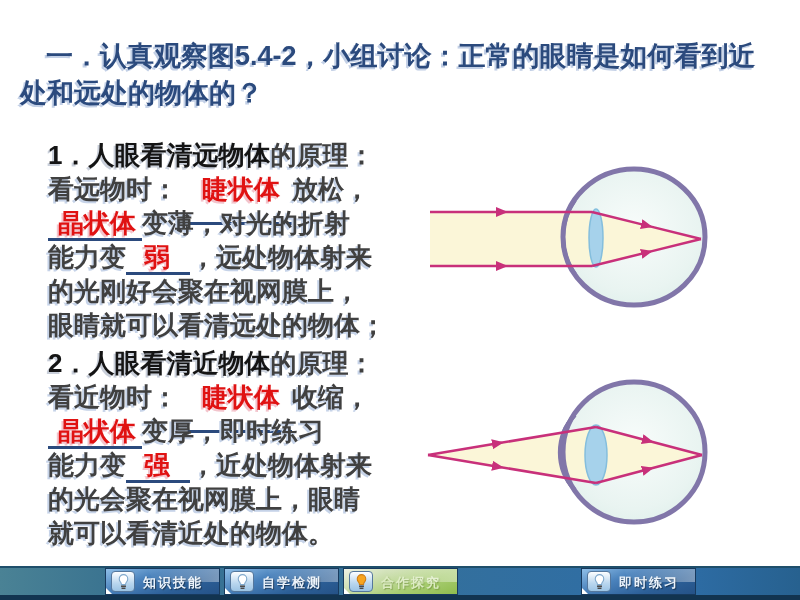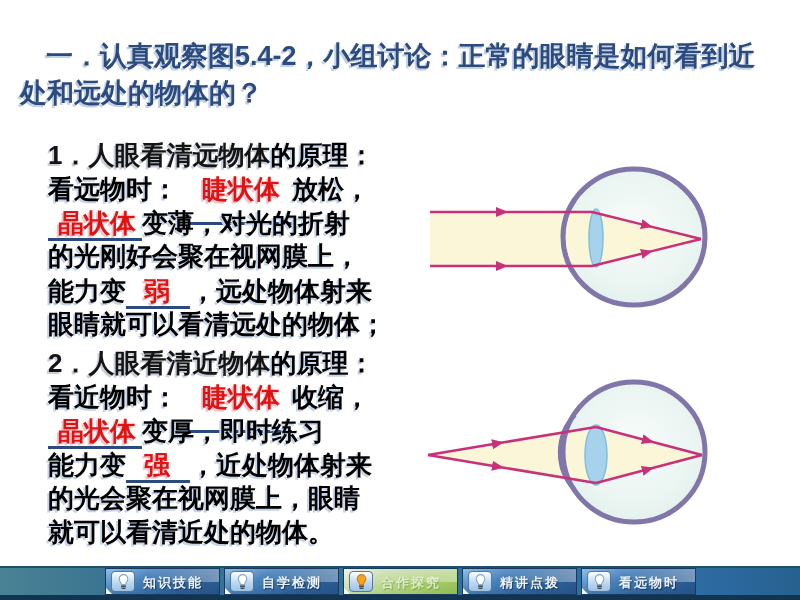--- a/index.html
+++ b/index.html
@@ -9,21 +9,21 @@
   
   .title{position:absolute;left:20px;top:38px;width:762px;font-size:27px;line-height:37px;
          color:#2b4a7d;text-shadow:-2px 2px 0 #c3d0e6;}
   .title .l1{padding-left:26px;}
 
   
   .para{position:absolute;left:48px;width:430px;font-size:26px;}
   .para .ln{height:34px;line-height:34px;white-space:nowrap;}
   #para-far{top:138px;}
   #para-near{top:346px;}
-  .t-blue{color:#000000;text-shadow:-2px 2px 0 #c6d3e8;font-family:Liberation Serif, serif;}
+  .t-blue{color:#404040;text-shadow:-2px 2px 0 #c6d3e8;}
   .t-black{color:#141414;text-shadow:-2px 2px 0 #c9cfda;text-align:right;}
   .t-red{color:#e01212;text-shadow:-2px 2px 0 #f3c4cc;}
   .blank{display:inline-block;border-bottom:3px solid #2b4a7d;line-height:30px;}
   .b-wide{padding:0 12px 18px 24px;}
   .b-start{padding:0 6px 0 10px;}
   .b-small{padding:0 20px 0 18px;}
 
   
   .diagram{position:absolute;}
   #diagram-far{left:425px;top:160px;}
@@ -68,24 +68,24 @@
   <div class="para" id="para-far">
     <div class="ln">
       <span class="t-black">1．人眼看清远物体</span><span class="t-blue">的原理：</span>
     </div>
     <div class="ln">
       <span class="t-blue">看远物时：</span><span class="blank b-wide"><span class="t-red">睫状体</span></span><span class="t-blue">放松，</span>
     </div>
     <div class="ln">
       <span class="blank b-start"><span class="t-red">晶状体</span></span><span class="t-blue">变薄，对光的折射</span>
     </div>
+    <div class="ln">
+      <span class="t-blue">能力变</span><span class="blank b-small"><span class="t-red">弱</span></span><span class="t-blue">，远处物体射来</span>
+    </div>
     <div class="ln t-blue">的光刚好会聚在视网膜上，</div>
-    <div class="ln">
-      <span class="t-blue">能力变</span><span class="blank b-small"><span class="t-red">弱</span></span><span class="t-blue">，远处物体射来</span>
-    </div>
     <div class="ln t-blue">眼睛就可以看清远处的物体；</div>
   </div>
 
   <div class="para" id="para-near">
     <div class="ln">
       <span class="t-black">2．人眼看清近物体</span><span class="t-blue">的原理：</span>
     </div>
     <div class="ln">
       <span class="t-blue">看近物时：</span><span class="blank b-wide"><span class="t-red">睫状体</span></span><span class="t-blue">收缩，</span>
     </div>
@@ -181,38 +181,28 @@
       <span class="badge">
         <svg viewBox="0 0 20 22" width="19" height="18">
             <path class="bulb-glass" d="M10 2 a5.2 5.2 0 0 1 5.2 5.2 c0 2.2 -1.2 3.3 -1.9 4.4 c-.5 .8 -.7 1.4 -.8 2.4 h-5 c-.1 -1 -.3 -1.6 -.8 -2.4 c-.7 -1.1 -1.9 -2.2 -1.9 -4.4 A5.2 5.2 0 0 1 10 2 z"></path>
             <rect class="bulb-base" x="7" y="15.2" width="6" height="2"></rect>
             <rect class="bulb-base" x="7.6" y="17.8" width="4.8" height="1.8"></rect>
           </svg>
       </span>
       <span class="nav-label">合作探究</span>
     </div>
 
-    <div class="nav-btn" style="left:462px">
-      <span class="badge">
-        <svg viewBox="0 0 20 22" width="19" height="18">
-            <path class="bulb-glass" d="M10 2 a5.2 5.2 0 0 1 5.2 5.2 c0 2.2 -1.2 3.3 -1.9 4.4 c-.5 .8 -.7 1.4 -.8 2.4 h-5 c-.1 -1 -.3 -1.6 -.8 -2.4 c-.7 -1.1 -1.9 -2.2 -1.9 -4.4 A5.2 5.2 0 0 1 10 2 z"></path>
-            <rect class="bulb-base" x="7" y="15.2" width="6" height="2"></rect>
-            <rect class="bulb-base" x="7.6" y="17.8" width="4.8" height="1.8"></rect>
-          </svg>
-      </span>
-      <span class="nav-label">精讲点拨</span>
-    </div>
 
     <div class="nav-btn" style="left:581px">
       <span class="badge">
         <svg viewBox="0 0 20 22" width="19" height="18">
             <path class="bulb-glass" d="M10 2 a5.2 5.2 0 0 1 5.2 5.2 c0 2.2 -1.2 3.3 -1.9 4.4 c-.5 .8 -.7 1.4 -.8 2.4 h-5 c-.1 -1 -.3 -1.6 -.8 -2.4 c-.7 -1.1 -1.9 -2.2 -1.9 -4.4 A5.2 5.2 0 0 1 10 2 z"></path>
             <rect class="bulb-base" x="7" y="15.2" width="6" height="2"></rect>
             <rect class="bulb-base" x="7.6" y="17.8" width="4.8" height="1.8"></rect>
           </svg>
       </span>
-      <span class="nav-label">看远物时</span>
+      <span class="nav-label">即时练习</span>
     </div>
 
     <div class="nav-bottom"></div>
   </div>
 
 </div>
 
 </body></html>

